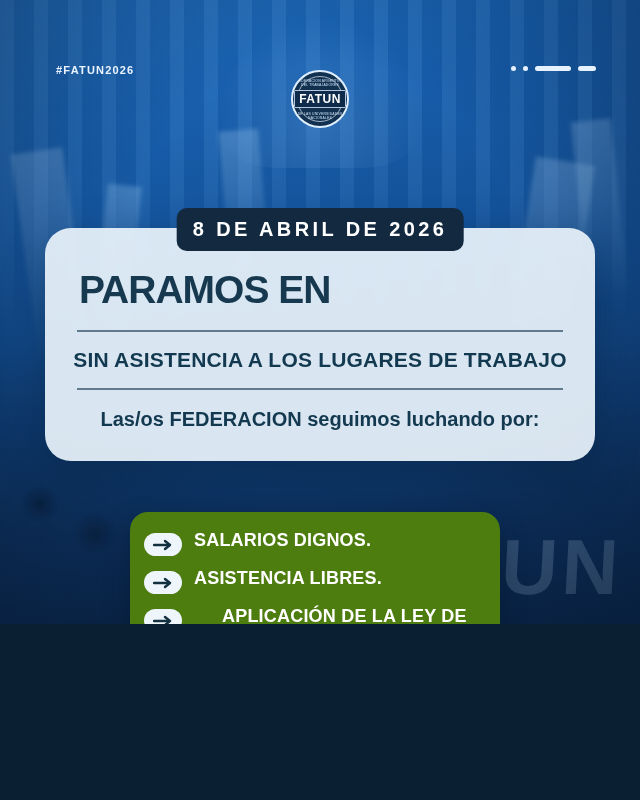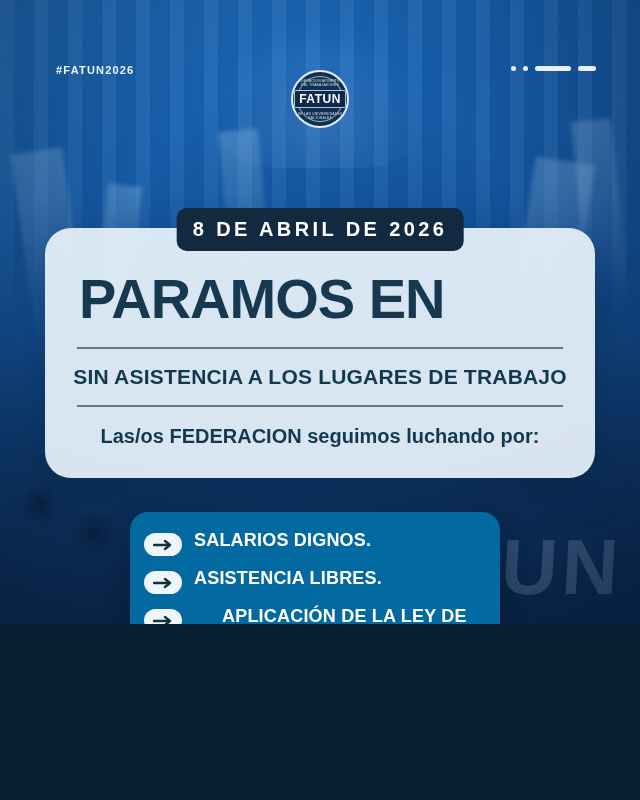--- a/index.html
+++ b/index.html
@@ -135,21 +135,21 @@
   }
   .date-pill {
     position: absolute; top: -20px; left: 50%; transform: translateX(-50%);
     background: #13293f; color: #ffffff;
     font-size: 20px; font-weight: 800; letter-spacing: 3.4px;
     padding: 10px 16px; border-radius: 10px;
     white-space: nowrap;
   }
   .headline {
     color: #17394f;
-    font-size: 56px; font-weight: 800; line-height: 1.02;
+    font-size: 39px; font-weight: 800; line-height: 1.02;
     letter-spacing: -1px;
     padding-left: 6px;
   }
   .headline .l2 { display: block; }
 
   .rule {
     height: 2px; background: #1d4158; opacity: .65;
     margin: 20px 4px 16px 4px;
   }
   .subline {
@@ -172,21 +172,21 @@
   .hand-label {
     position: absolute; right: 14px; bottom: 6px;
     color: #ffffff; font-weight: 800; text-align: right; line-height: 1;
   }
   .hand-label .hs-num { font-size: 21px; display: block; }
   .hand-label .hs-unit { font-size: 27px; display: block; letter-spacing: .5px; }
 
   
   .demands {
     position: absolute; left: 130px; top: 512px; width: 370px;
-    background: #0369a1; border-radius: 18px;
+    background: #4d7c0f; border-radius: 18px;
     padding: 18px 20px 20px 14px;
     box-shadow: 0 10px 26px rgba(4,20,40,.4);
   }
   .demand {
     display: flex; align-items: flex-start; gap: 12px;
     margin-bottom: 12px;
   }
   .demand:last-child { margin-bottom: 8px; gap: 40px; }
   .arrow-chip {
     flex: 0 0 auto;

